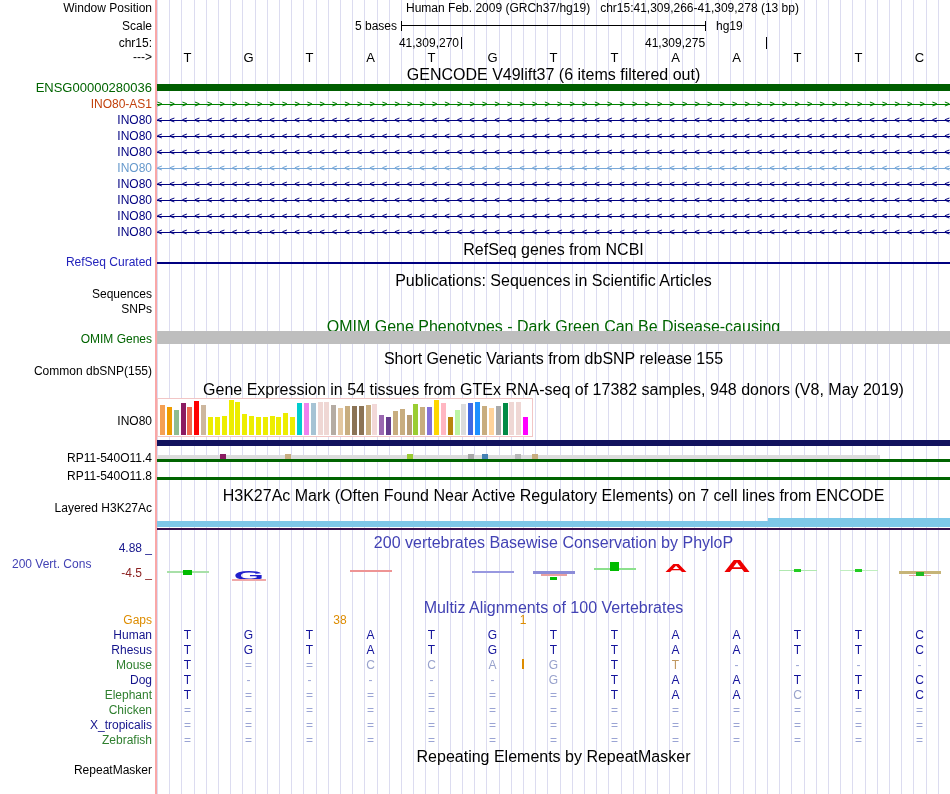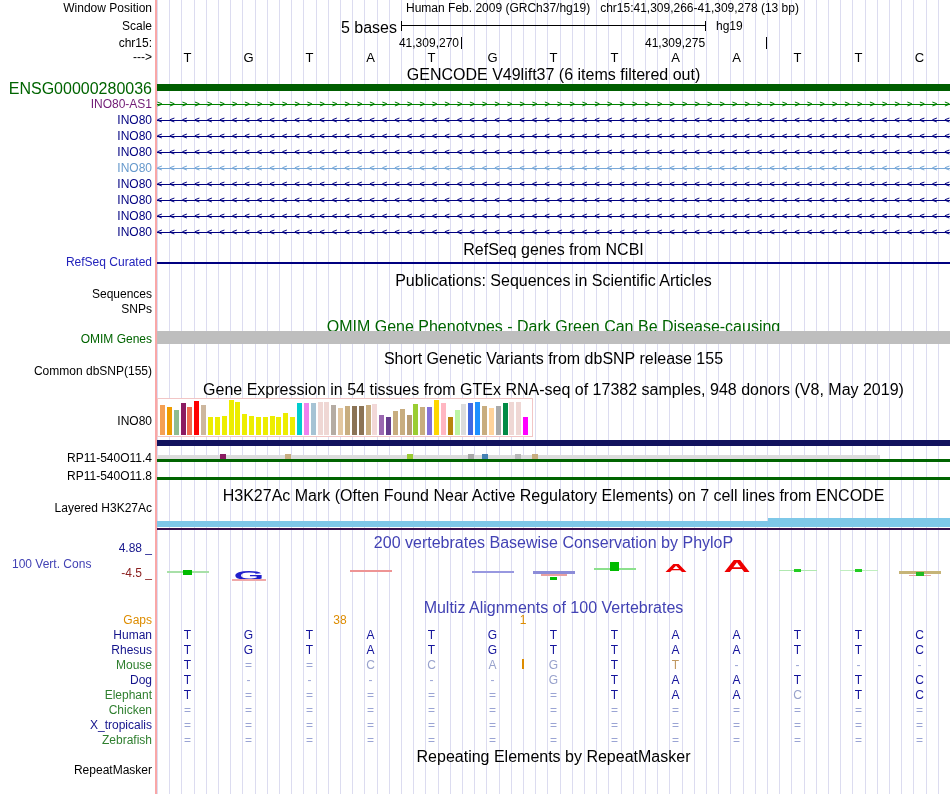--- a/index.html
+++ b/index.html
@@ -30,21 +30,21 @@
 <body>
 
 <div id="browser">
   <div id="gridlines"></div>
   <div id="pinkline"></div>
 
   <div class="lbl" style="top:1px">Window Position</div>
   <div style="position:absolute;left:255px;top:1px;width:695px;text-align:center;font-size:12px;white-space:pre">Human Feb. 2009 (GRCh37/hg19)   chr15:41,309,266-41,309,278 (13 bp)</div>
 
   <div class="lbl" style="top:19px">Scale</div>
-  <div style="position:absolute;left:300px;top:19px;width:97px;text-align:right;font-size:16px">5 bases</div>
+  <div style="position:absolute;left:300px;top:19px;width:97px;text-align:right;font-size:12px">5 bases</div>
   <div id="scalebar"></div>
   <div style="position:absolute;left:716px;top:19px;font-size:12px">hg19</div>
 
   <div class="lbl" style="top:36px">chr15:</div>
   <div style="position:absolute;left:340px;top:36px;width:119px;text-align:right;font-size:12px">41,309,270</div>
   <div class="coordtick" style="left:461px"></div>
   <div style="position:absolute;left:645px;top:36px;width:119px;font-size:12px">41,309,275</div>
   <div class="coordtick" style="left:766px"></div>
 
   <div class="lbl" style="top:50px">---&gt;</div>
@@ -73,44 +73,44 @@
   <div class="lbl" style="top:469px">RP11-540O11.8</div>
 
   <div class="ctitle" style="top:487px">H3K27Ac Mark (Often Found Near Active Regulatory Elements) on 7 cell lines from ENCODE</div>
   <div class="lbl" style="top:501px">Layered H3K27Ac</div>
   <div id="h3kbar-left"></div>
   <div id="h3kbar-right"></div>
   <div id="purpleline"></div>
 
   <div class="ctitle bluetit" style="top:534px">200 vertebrates Basewise Conservation by PhyloP</div>
   <div class="lbl" style="top:541px;color:var(--maxblue)">4.88 _</div>
-  <div style="position:absolute;left:12px;top:557px;font-size:12px;color:var(--bluetitle)">100 Vert. Cons</div>
+  <div style="position:absolute;left:12px;top:557px;font-size:12px;color:var(--bluetitle)">200 Vert. Cons</div>
   <div class="lbl" style="top:566px;color:var(--minred)">-4.5 _</div>
 
   <div class="ctitle bluetit" style="top:599px">Multiz Alignments of 100 Vertebrates</div>
   <div class="lbl orangelab" style="top:613px">Gaps</div>
 
   <div class="ctitle" style="top:748px">Repeating Elements by RepeatMasker</div>
   <div class="lbl" style="top:763px">RepeatMasker</div>
 <div style="position: absolute; left: 157px; top: 50px; width: 61px; text-align: center; font-size: 13px;">T</div>
     <div style="position: absolute; left: 218px; top: 50px; width: 61px; text-align: center; font-size: 13px;">G</div>
     <div style="position: absolute; left: 279px; top: 50px; width: 61px; text-align: center; font-size: 13px;">T</div>
     <div style="position: absolute; left: 340px; top: 50px; width: 61px; text-align: center; font-size: 13px;">A</div>
     <div style="position: absolute; left: 401px; top: 50px; width: 61px; text-align: center; font-size: 13px;">T</div>
     <div style="position: absolute; left: 462px; top: 50px; width: 61px; text-align: center; font-size: 13px;">G</div>
     <div style="position: absolute; left: 523px; top: 50px; width: 61px; text-align: center; font-size: 13px;">T</div>
     <div style="position: absolute; left: 584px; top: 50px; width: 61px; text-align: center; font-size: 13px;">T</div>
     <div style="position: absolute; left: 645px; top: 50px; width: 61px; text-align: center; font-size: 13px;">A</div>
     <div style="position: absolute; left: 706px; top: 50px; width: 61px; text-align: center; font-size: 13px;">A</div>
     <div style="position: absolute; left: 767px; top: 50px; width: 61px; text-align: center; font-size: 13px;">T</div>
     <div style="position: absolute; left: 828px; top: 50px; width: 61px; text-align: center; font-size: 13px;">T</div>
     <div style="position: absolute; left: 889px; top: 50px; width: 61px; text-align: center; font-size: 13px;">C</div>
-    <div style="position: absolute; left: 0px; top: 80px; width: 152px; text-align: right; font-size: 16px; color: rgb(0, 100, 0); white-space: nowrap;">ENSG00000280036</div>
+    <div style="position: absolute; left: 0px; top: 80px; width: 152px; text-align: right; font-size: 13px; color: rgb(0, 100, 0); white-space: nowrap;">ENSG00000280036</div>
     <div style="position: absolute; left: 157px; top: 84px; width: 793px; height: 7px; background: rgb(0, 94, 0);"></div>
-    <div style="position: absolute; left: 0px; top: 97px; width: 152px; text-align: right; font-size: 12px; color: #701a75; white-space: nowrap;">INO80-AS1</div>
+    <div style="position: absolute; left: 0px; top: 97px; width: 152px; text-align: right; font-size: 12px; color: #c2410c; white-space: nowrap;">INO80-AS1</div>
     <div style="position: absolute; left: 157px; top: 104px; width: 793px; height: 1px; background: rgb(0, 128, 0);"></div>
     <div style="position: absolute; left: 157px; top: 99px; width: 793px; height: 11px; display: flex; justify-content: space-between; color: rgb(0, 128, 0); font-size: 9px; font-weight: bold; line-height: 11px; overflow: hidden;">
       <span>&gt;</span>
       <span>&gt;</span>
       <span>&gt;</span>
       <span>&gt;</span>
       <span>&gt;</span>
       <span>&gt;</span>
       <span>&gt;</span>
       <span>&gt;</span>

